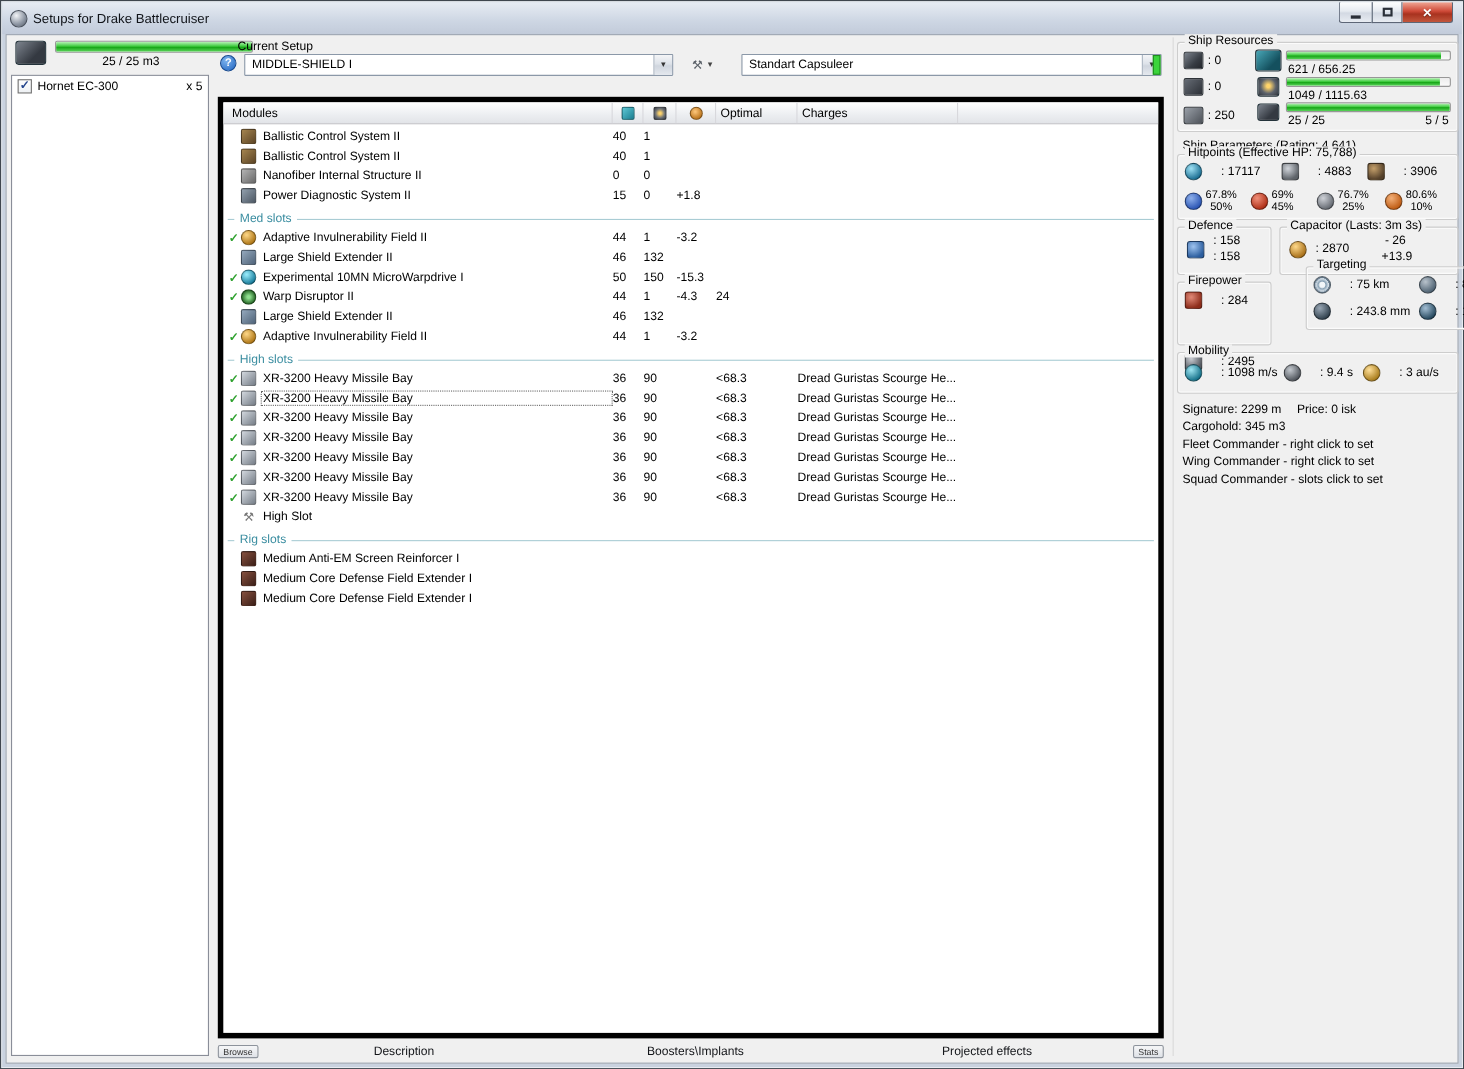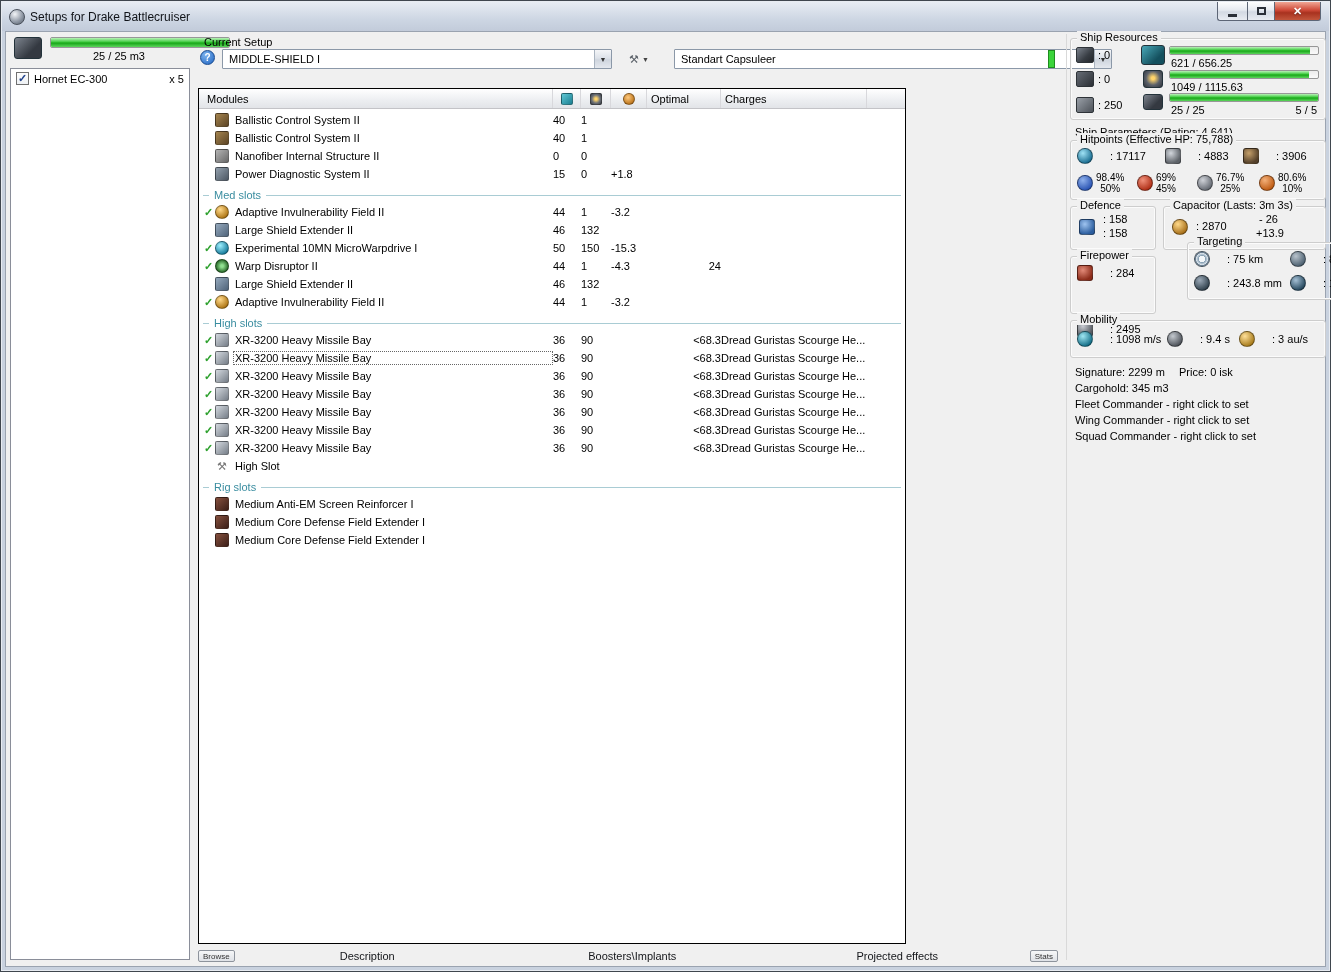--- a/index.html
+++ b/index.html
@@ -34,33 +34,33 @@
   .drone-cap { position:absolute; left:40px; right:2px; top:16px; text-align:center; }
   .drone-list { position:absolute; left:0; right:0; top:34px; bottom:0; background:#fff; border:1px solid #8a8e99; }
   .ditem { display:flex; align-items:center; padding:3px 5px; }
   .cb { width:13px; height:13px; border:1px solid #707070; background:linear-gradient(#fdfdfd,#eef1f4); margin-right:5px;
         display:flex; align-items:center; justify-content:center; }
   .cbmark { color:#23448c; font-size:11px; font-weight:bold; line-height:1; }
   .dqty { margin-left:auto; }
 
   
   .middle { position:absolute; left:192px; top:2px; width:860px; bottom:2px; }
-  .lbl { position:absolute; color:#000; }
+  .lbl { position:absolute; color:#000;margin-left:12px; }
   .help-icon { position:absolute; left:2px; top:16px; width:15px; height:15px; border-radius:50%;
                background:radial-gradient(circle at 35% 30%, #7db4ef, #1f63c0); color:#fff; font-weight:bold;
                font-size:10px; display:flex; align-items:center; justify-content:center; border:1px solid #174a8f; }
   .combo { position:absolute; height:20px; background:#fff; border:1px solid #8b98a8; display:flex; align-items:center; border-radius:1px; }
   .combo .cval { flex:1; padding:0 6px; white-space:nowrap; overflow:hidden; }
   .combo .cbtn { width:17px; align-self:stretch; border-left:1px solid #aab4c0; display:flex; align-items:center; justify-content:center;
                  background:linear-gradient(#f4f5f7,#dde2e9 45%,#cfd5de 55%,#e4e8ee); font-size:7px; color:#333; }
   .toolbtn { position:absolute; left:424px; top:15px; width:34px; height:20px; display:flex; align-items:center; justify-content:center; gap:3px; color:#5a6068; }
   .toolbtn .arrow { font-size:7px; color:#444; }
   .green-ind { position:absolute; left:850px; top:16px; width:7px; height:18px; background:var(--ind,#3bd43b); border:1px solid #1f8c1f; }
 
-  .modules-table { position:absolute; left:0; top:54px; width:708px; bottom:20px; background:#fff; border:1px solid #000000; overflow:hidden; }
+  .modules-table { position:absolute; left:0; top:54px; width:860px; bottom:20px; background:#fff; border:5px solid #000000; overflow:hidden; }
   .thead { display:flex; height:20px; background:linear-gradient(#ffffff,#eceef1 60%,#e2e4e8); border-bottom:1px solid #c3c3c7; align-items:center; }
   .th { height:100%; display:flex; align-items:center; border-right:1px solid #d8d8dc; padding-left:4px; }
   .th.modules { width:354px; padding-left:8px; }
   .th.c28 { width:28px; justify-content:center; padding-left:0; }
   .th.c30 { width:30px; justify-content:center; padding-left:0; }
   .th.c36 { width:36px; justify-content:center; padding-left:0; }
   .th.c74 { width:74px; }
   .th.c146 { width:146px; }
   .th.fill { flex:1; border-right:none; }
   .hicon { width:12px; height:12px; border-radius:2px; border:1px solid rgba(0,0,0,.35); }
@@ -84,21 +84,21 @@
   .mi-invul { background:radial-gradient(circle at 35% 30%, #ffd98a, #b07818 75%); border-radius:50%; }
   .mi-lse { background:linear-gradient(135deg,#95a9bd,#50647a); }
   .mi-mwd { background:radial-gradient(circle at 35% 30%, #9ef0ff, #1b7f9e 75%); border-radius:50%; }
   .mi-point { background:radial-gradient(circle at 50% 50%, #8fe08f 15%, #1d5c1d 80%); border-radius:50%; }
   .mi-launch { background:linear-gradient(135deg,#d3d8de,#767e88); }
   .mi-rig { background:linear-gradient(135deg,#86513f,#3c1f18); }
   .mi-wrench { background:none; border-color:transparent; }
   .c-name { width:320px; white-space:nowrap; overflow:hidden; padding:1px 2px; }
   .c-name.focused { outline:1px dotted #666; outline-offset:-1px; }
   .c-num { white-space:nowrap; }
-  .c-cpu { width:28px; } .c-pg { width:30px; } .c-cap { width:36px; } .c-opt { width:74px;text-align:right; }
+  .c-cpu { width:28px; } .c-pg { width:30px; } .c-cap { width:36px; } .c-opt { width:74px; }
   .c-charge { width:146px; white-space:nowrap; overflow:hidden; }
 
   .middle-footer { position:absolute; left:0; right:0; bottom:0; height:16px; display:flex; align-items:center; }
   .tinybtn { height:12px; padding:4px 4px; font-size:8px; color:#333; border:1px solid #8d939c;
              background:linear-gradient(#f6f7f8,#dfe2e7); border-radius:2px; display:flex; align-items:center; }
   .ftab { flex:1; text-align:center; color:#14161a; }
 
   
   .right-panel { position:absolute; left:1060px; top:2px; width:261px; bottom:6px; border-left:1px solid #d9d9d9; padding-left:3px; }
   .group { position:absolute; border:1px solid #cdcdcd; border-radius:3px; box-shadow:inset 0 0 0 1px #fbfbfb; }
@@ -200,21 +200,21 @@
         <span class="cbtn">
             <span>▼</span>
           </span>
       </div>
       <div class="toolbtn">
         <span>⚒</span>
         <span class="arrow">▼</span>
       </div>
 
       <span class="lbl" style="left:478px;top:18px;font-style:italic;">Character</span>
-      <div class="combo" style="left:476px;top:15px;width:438px;">
+      <div class="combo" style="left:476px;top:15px;width:382px;">
         <span class="cval">Standart Capsuleer</span>
         <span class="cbtn">
             <span>▼</span>
           </span>
       </div>
       <div class="green-ind"></div>
 
       <div class="modules-table">
         <div class="thead">
           <div class="th modules">Modules</div>
@@ -518,21 +518,21 @@
             <span class="sicon si-armor"></span>
             <span>: 4883</span>
           </div>
         <div class="stat" style="position:absolute;left:172px;top:7px;">
             <span class="sicon si-struct"></span>
             <span>: 3906</span>
           </div>
 
         <div class="resist" style="position:absolute;left:6px;top:31px;">
             <span class="sicon si-em"></span>
-          <span class="rtxt"><span>98.4%</span><br><span>50%</span></span>
+          <span class="rtxt"><span>67.8%</span><br><span>50%</span></span>
           </div>
         <div class="resist" style="position:absolute;left:66px;top:31px;">
             <span class="sicon si-th"></span>
           <span class="rtxt"><span>69%</span><br><span>45%</span></span>
           </div>
         <div class="resist" style="position:absolute;left:126px;top:31px;">
             <span class="sicon si-kin"></span>
           <span class="rtxt"><span>76.7%</span><br><span>25%</span></span>
           </div>
         <div class="resist" style="position:absolute;left:188px;top:31px;">
@@ -602,17 +602,17 @@
             <span class="sicon si-warp"></span>
             <span>: 3 au/s</span>
           </div>
       </div>
 
       <span class="txtline" style="left:8px;top:332px;">Signature: 2299 m</span>
       <span class="txtline" style="left:112px;top:332px;text-align:right;">Price: 0 isk</span>
       <span class="txtline" style="left:8px;top:348px;">Cargohold: 345 m3</span>
       <span class="txtline" style="left:8px;top:364px;">Fleet Commander - right click to set</span>
       <span class="txtline" style="left:8px;top:380px;">Wing Commander - right click to set</span>
-      <span class="txtline" style="left:8px;top:396px;">Squad Commander - right click to set</span>
+      <span class="txtline" style="left:8px;top:396px;">Squad Commander - slots click to set</span>
     </div>
 
   </div>
 </div>
 
 </body></html>

